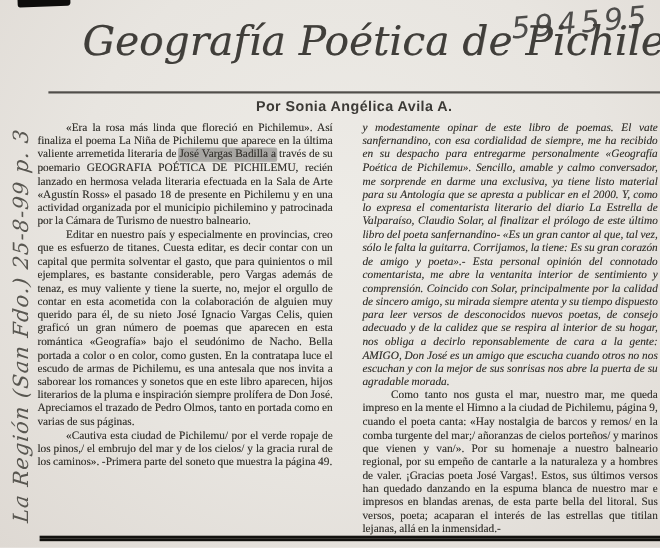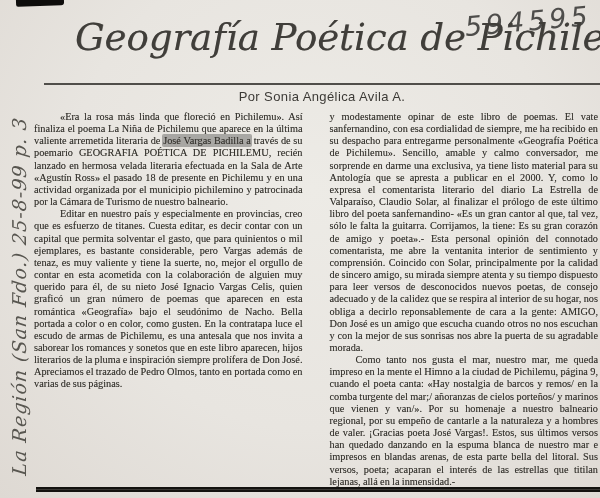--- a/index.html
+++ b/index.html
@@ -50,42 +50,42 @@
   }
   .header-rule {
     position: absolute; top: 83px; left: 44px; right: 0;
     height: 2px;
     background: #504e4a;
   }
   .byline {
     position: absolute; top: 89px; left: 44px; right: 0;
     text-align: center;
     font-family: "Liberation Sans", sans-serif;
-    font-weight: normal;
+    font-weight: bold;
     font-size: 13px;
     letter-spacing: 0.4px;
     color: #3c3a36;
   }
   .article-body {
     position: absolute; top: 111px; left: 34px; width: 564px; height: 377px;
     display: flex;
     gap: 27px;
     overflow: hidden;
   }
   .col {
     width: 50%;
     text-align: justify;
     font-size: 10.3px;
     line-height: 12.15px;
     color: #33312c;
     word-spacing: -0.3px;
     text-shadow: 0 0 0.4px rgba(70,68,62,0.5);
   }
   .col p { margin: 0; text-indent: 26px; }
-  .col p.no-indent { text-indent: 0; }
+  .col p.no-indent { text-indent: 0; font-style: italic; }
   .hl {
     background: rgba(102,102,100,0.5);
     box-shadow: 0 0 0 1px rgba(102,102,100,0.5);
     border-radius: 1px;
   }
   .bottom-rule {
     position: absolute; top: 487px; left: 36px; right: 0;
     height: 5px;
     background: linear-gradient(#13120f 0 40%, #3a3834 40% 58%, #13120f 58% 100%);
   }
@@ -102,20 +102,21 @@
 <div class="article-title">Geografía Poética de Pichilemu</div>
 
 <div class="header-rule"></div>
 
 <div class="byline">Por Sonia Angélica Avila A.</div>
 
 <div class="article-body">
   <div class="col">
     <p><span>«Era la rosa más linda que floreció en Pichilemu».  Así finaliza el poema La Niña de Pichilemu que aparece en la última valiente arremetida literaria de </span><span class="hl">José Vargas Badilla a</span><span> través de su poemario GEOGRAFIA POÉTICA DE PICHILEMU, recién lanzado en hermosa velada literaria efectuada en la Sala de Arte «Agustín Ross» el pasado 18 de presente en Pichilemu y en una actividad organizada por el municipio pichilemino y patrocinada por la Cámara de Turismo de nuestro balneario.</span></p>
     <p>Editar en nuestro país y especialmente en provincias, creo que es esfuerzo de titanes.  Cuesta editar, es decir contar con un capital que permita solventar el gasto, que para quinientos o mil ejemplares, es bastante considerable, pero Vargas además de tenaz, es muy valiente y tiene la suerte, no, mejor el orgullo de contar en esta acometida con la colaboración de alguien muy querido para él, de su nieto José Ignacio Vargas Celis, quien graficó un gran número de poemas que aparecen en esta romántica «Geografía» bajo el seudónimo de Nacho.  Bella portada a color o en color, como gusten.  En la contratapa luce el escudo de armas de Pichilemu, es una antesala que nos invita a saborear los romances y sonetos que en este libro aparecen, hijos literarios de la pluma e inspiración siempre prolífera de Don José.  Apreciamos el trazado de Pedro Olmos, tanto en portada como en varias de sus páginas.</p>
+    <p>«Cautiva esta ciudad de Pichilemu/ por el verde ropaje de los pinos,/ el embrujo del mar y de los cielos/ y la gracia rural de los caminos».  -Primera parte del soneto que muestra la página 49.</p>
   </div>
   <div class="col">
     <p class="no-indent">y modestamente opinar de este libro de poemas.  El vate sanfernandino, con esa cordialidad de siempre, me ha recibido en su despacho para entregarme personalmente «Geografía Poética de Pichilemu».  Sencillo, amable y calmo conversador, me sorprende en darme una exclusiva, ya tiene listo material para su Antología que se apresta a publicar en el 2000.  Y, como lo expresa el comentarista literario del diario La Estrella de Valparaíso, Claudio Solar, al finalizar el prólogo de este último libro del poeta sanfernandino- «Es un gran cantor al que, tal vez, sólo le falta la guitarra.  Corrijamos, la tiene: Es su gran corazón de amigo y poeta».-  Esta personal opinión del connotado comentarista, me abre la ventanita interior de sentimiento y comprensión.  Coincido con Solar, principalmente por la calidad de sincero amigo, su mirada siempre atenta y su tiempo dispuesto para leer versos de desconocidos nuevos poetas, de consejo adecuado y de la calidez que se respira al interior de su hogar, nos obliga a decirlo reponsablemente de cara a la gente: AMIGO, Don José es un amigo que escucha cuando otros no nos escuchan y con la mejor de sus sonrisas nos abre la puerta de su agradable morada.</p>
     <p>Como tanto nos gusta el mar, nuestro mar, me queda impreso en la mente el Himno a la ciudad de Pichilemu, página 9, cuando el poeta canta: «Hay nostalgia de barcos y remos/ en la comba turgente del mar;/ añoranzas de cielos porteños/ y marinos que vienen y van/».  Por su homenaje a nuestro balneario regional, por su empeño de cantarle a la naturaleza y a hombres de valer.  ¡Gracias poeta José Vargas!.  Estos, sus últimos versos han quedado danzando en la espuma blanca de nuestro mar e impresos en blandas arenas, de esta parte bella del litoral.  Sus versos, poeta; acaparan el interés de las estrellas que titilan lejanas, allá en la inmensidad.-</p>
   </div>
 </div>
 
 <div class="bottom-rule"></div>
 
 </body></html>

